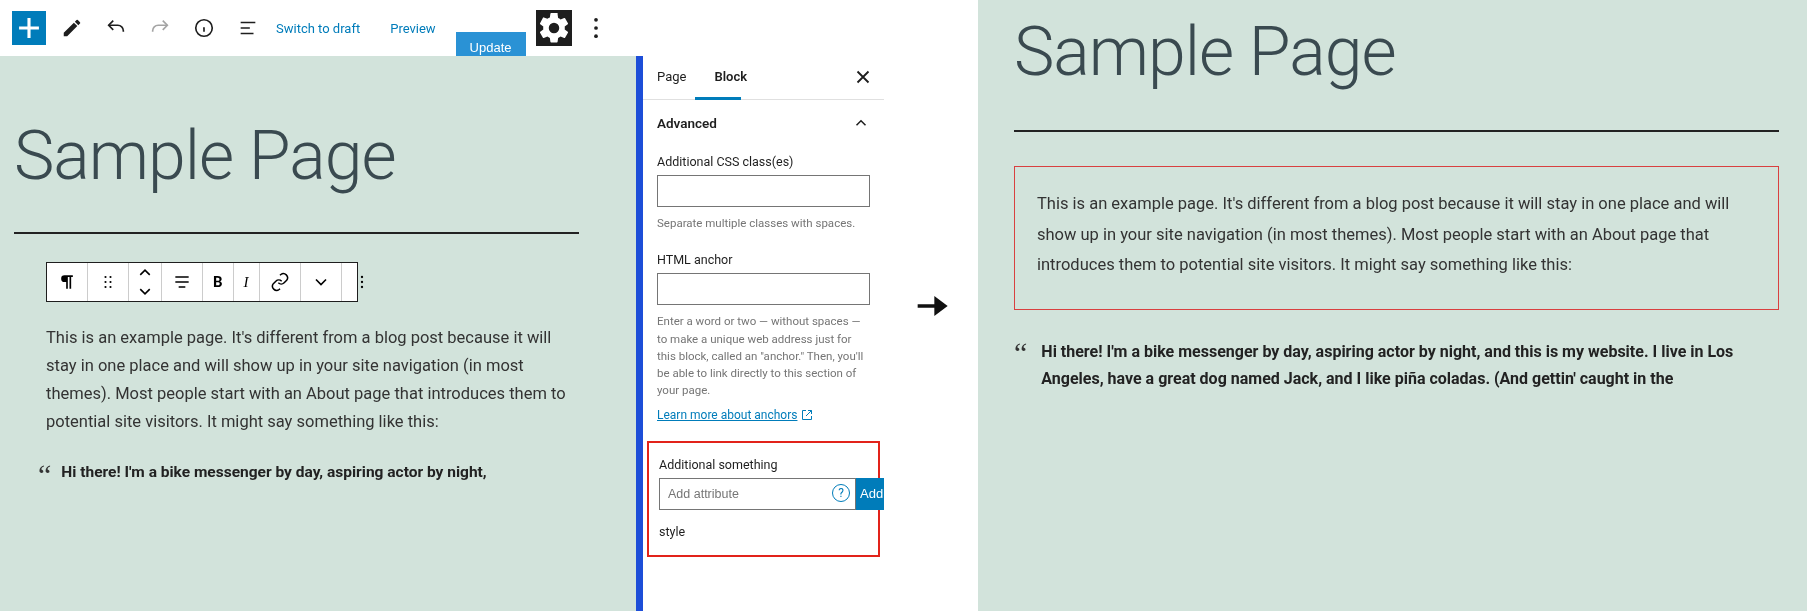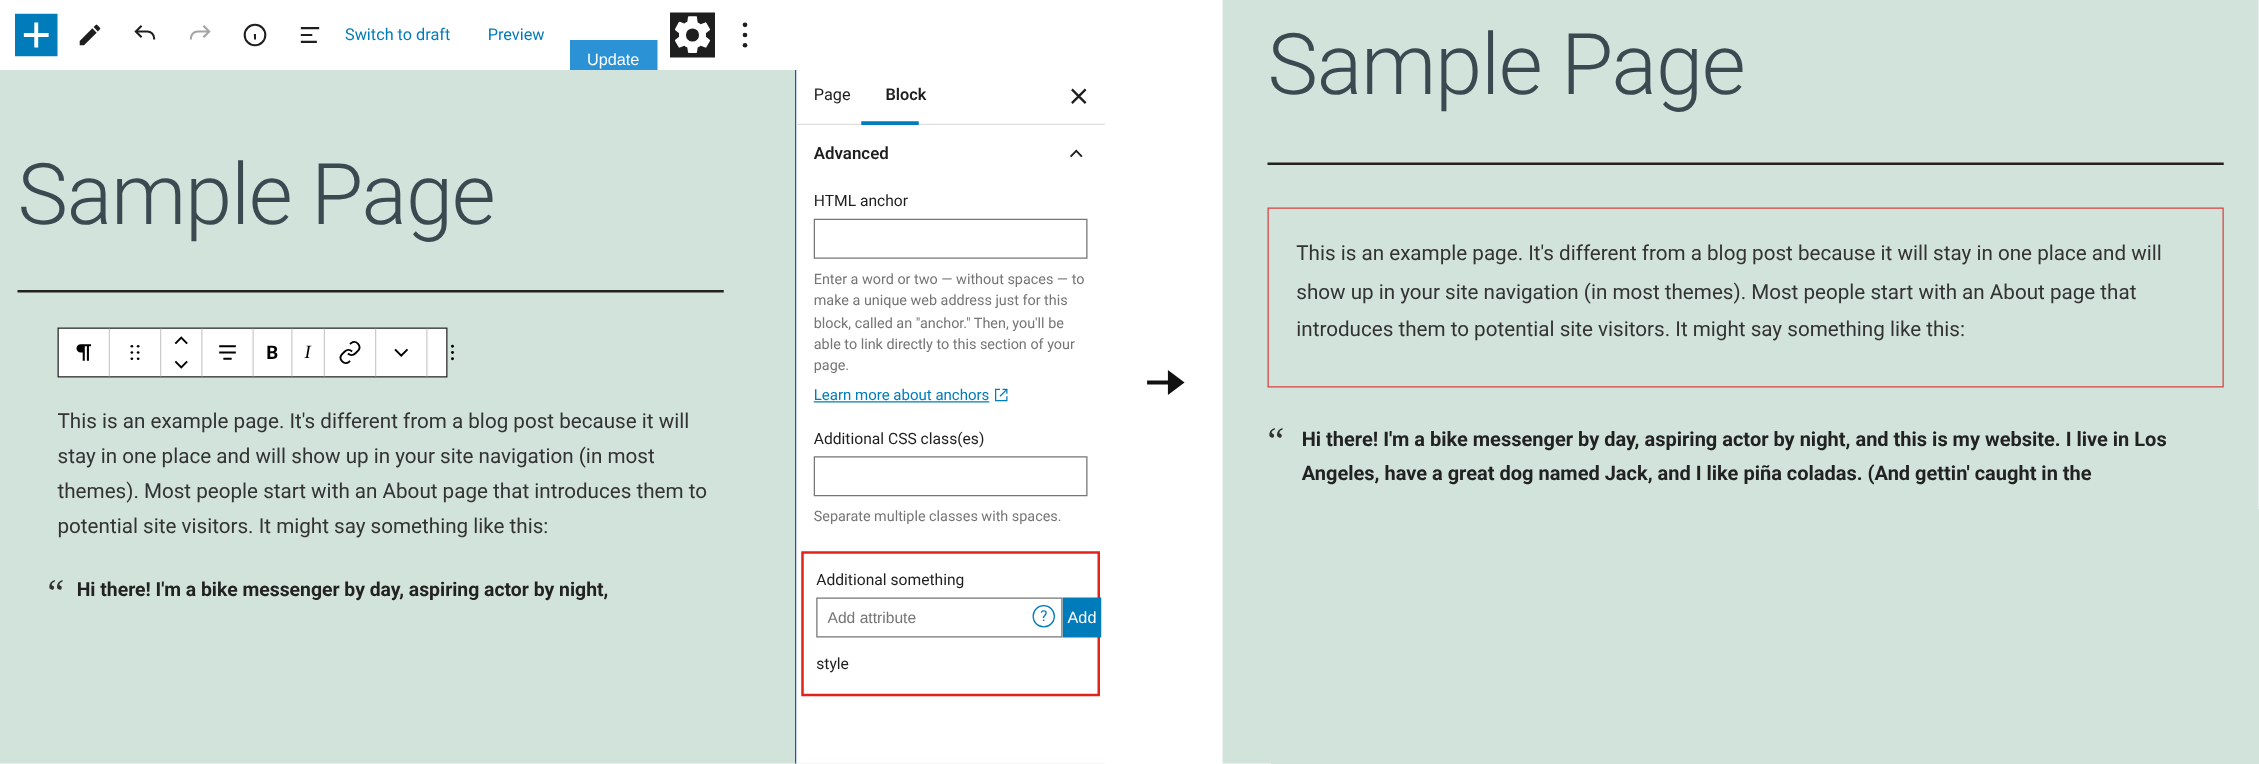--- a/index.html
+++ b/index.html
@@ -28,21 +28,21 @@
   .hr { border:none; border-top:2px solid #222; margin: 36px 0 28px 0; width: 565px;}
   .block-toolbar { display:flex; border:1px solid #1e1e1e; background:#fff; height:40px; width: 312px; margin-left:32px;}
   .block-toolbar .seg { display:flex; align-items:center; justify-content:center; border-right:1px solid #ccc; padding:0 10px;}
   .block-toolbar .seg:last-child { border-right:none;}
   .block-toolbar svg { width:20px; height:20px; }
   .para { font-size:16.5px; color:#333; line-height:1.7; margin: 22px 0 0 32px; width: 530px;}
   .quote-row { display:flex; margin: 24px 0 0 24px;}
   .quote-mark { font-size:30px; color:#333; font-family:Georgia, serif; margin-right:10px; line-height:1;}
   .quote-text { font-size:15.5px; font-weight:700; color:#222; line-height:1.6; width: 500px;}
   
-  .sidebar { position:absolute; top:56px; right:0; width: 248px; height: calc(611px - 56px); background:#fff; border-left:1px solid #1d4ed8; overflow:hidden;}
+  .sidebar { position:absolute; top:56px; right:0; width: 248px; height: calc(611px - 56px); background:#fff; border-left:7px solid #1d4ed8; overflow:hidden;}
   .tabs { display:flex; border-bottom:1px solid #e0e0e0; height: 44px; position:relative;}
   .tab { padding: 13px 14px; font-size:13px; color:#1e1e1e;}
   .tab.active { font-weight:600;}
   .tab-underline { position:absolute; bottom:-1px; left: 52px; width: 46px; height:3px; background:#007cba;}
   .tabs-close { position:absolute; right:10px; top:10px; width:22px; height:22px; display:flex; align-items:center; justify-content:center; color:#1e1e1e;}
   .panel-header { display:flex; align-items:center; justify-content:space-between; padding: 14px 14px; font-size:13.5px; font-weight:600; color:#1e1e1e;}
   .section-body { padding: 0 14px 12px 14px;}
   .field-label { font-size:12.5px; color:#1e1e1e; margin: 8px 0 6px 0;}
   .text-input { width:100%; height:32px; border:1px solid #757575; font-size:13px; padding: 0 8px;}
   .help-text { font-size:11.5px; color:#757575; line-height:1.5; margin-top:8px;}
@@ -203,39 +203,39 @@
     </div>
 
     <div class="panel-header">
       <span>Advanced</span>
       <svg width="18" height="18" viewBox="0 0 24 24" fill="none" stroke="currentColor" stroke-width="2">
           <path d="M6 15l6-6 6 6"></path>
         </svg>
     </div>
 
     <div class="section-body">
+      <div class="field-label">Additional CSS class(es)</div>
+      <input class="text-input" style="">
+      <div class="help-text">Separate multiple classes with spaces.</div>
+    </div>
+
+    <div class="section-body">
       <div class="field-label">HTML anchor</div>
       <input class="text-input" style="">
       <div class="help-text">Enter a word or two — without spaces — to make a unique web address just for this block, called an "anchor." Then, you'll be able to link directly to this section of your page.</div>
       <a class="learn-link">
         <span>Learn more about anchors</span>
         <svg width="12" height="12" viewBox="0 0 24 24" fill="none" stroke="currentColor" stroke-width="2">
             <path d="M14 3h7v7"></path>
             <path d="M10 14L21 3"></path>
             <path d="M21 14v7H3V3h7"></path>
           </svg>
       </a>
     </div>
 
-    <div class="section-body">
-      <div class="field-label">Additional CSS class(es)</div>
-      <input class="text-input" style="">
-      <div class="help-text">Separate multiple classes with spaces.</div>
-    </div>
-
     <div class="hl-box">
       <div class="field-label">Additional something</div>
       <div class="attr-row">
         <div class="attr-input-wrap">
           <input class="attr-input" placeholder="Add attribute" style="">
           <div class="attr-info">?</div>
         </div>
         <button class="add-attr-btn">Add</button>
       </div>
 

